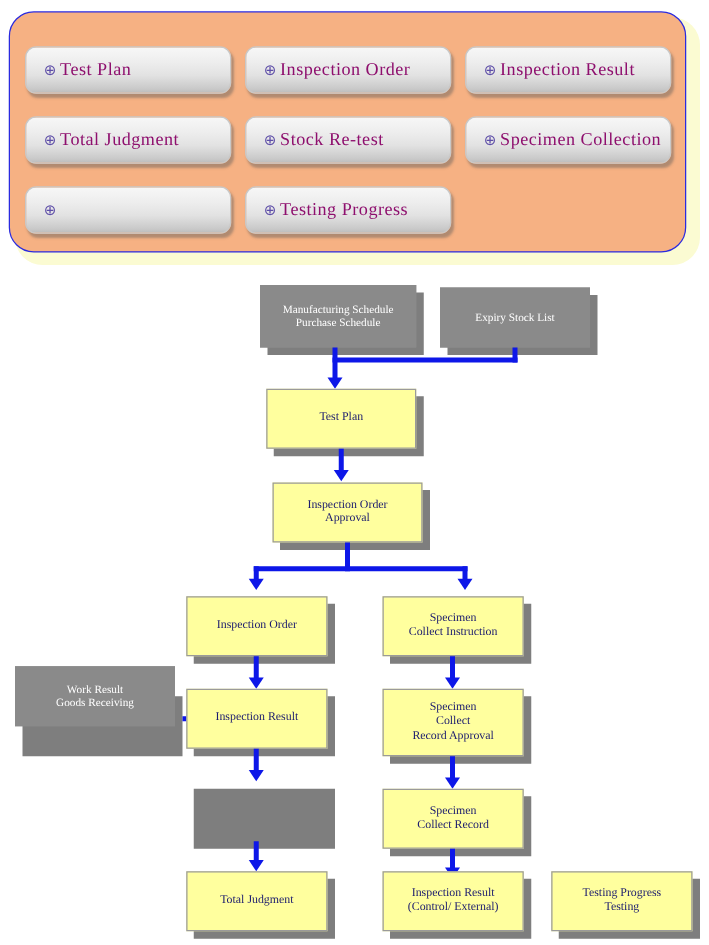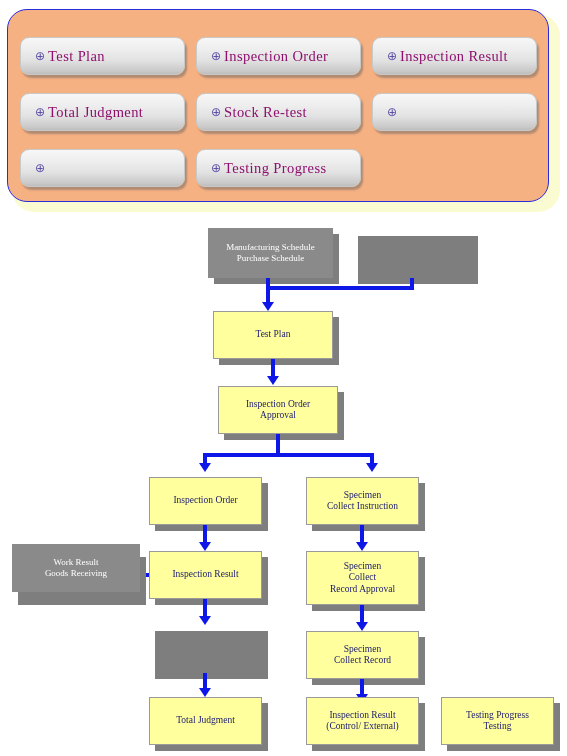--- a/index.html
+++ b/index.html
@@ -97,20 +97,21 @@
   <div class="menu-btn" style="left:12px;top:83px;width:165px;">
     <span class="mi">⊕</span>
     <span class="ml">Total  Judgment</span>
   </div>
   <div class="menu-btn" style="left:188px;top:83px;width:165px;">
     <span class="mi">⊕</span>
     <span class="ml">Stock Re-test</span>
   </div>
   <div class="menu-btn" style="left:364px;top:83px;width:165px;">
     <span class="mi">⊕</span>
+    <span class="ml">Specimen  Collection</span>
   </div>
 
   <div class="menu-btn" style="left:12px;top:139px;width:165px;">
     <span class="mi">⊕</span>
   </div>
   <div class="menu-btn" style="left:188px;top:139px;width:165px;">
     <span class="mi">⊕</span>
     <span class="ml">Testing  Progress</span>
   </div>
 </div>
@@ -119,20 +120,23 @@
 
   <div class="shadow" style="left:214px;top:22px;width:125px;height:50px;"></div>
   <div class="node gray" style="left:208px;top:16px;width:125px;height:50px;">
     <span class="nt">
       <span>Manufacturing Schedule</span><br>
       <span>Purchase Schedule</span>
     </span>
   </div>
 
   <div class="shadow" style="left:358px;top:24px;width:120px;height:48px;"></div>
+  <div class="node gray" style="left:352px;top:18px;width:120px;height:48px;">
+    <span class="nt">Expiry Stock List</span>
+  </div>
 
   <div class="vline" style="left:410px;top:66px;height:12px;"></div>
   <div class="hline" style="left:266px;top:74px;width:148px;"></div>
 
   <div class="vline" style="left:266px;top:66px;height:26px;"></div>
   <div class="arrow-d" style="left:262px;top:90px;"></div>
 
   <div class="shadow" style="left:219px;top:105px;width:120px;height:48px;"></div>
   <div class="node yellow" style="left:213px;top:99px;width:120px;height:48px;">
     <span class="nt">Test Plan</span>
@@ -168,21 +172,21 @@
       <span>Collect Instruction</span>
     </span>
   </div>
 
   <div class="vline" style="left:203px;top:313px;height:22px;"></div>
   <div class="arrow-d" style="left:199px;top:330px;"></div>
   <div class="vline" style="left:360px;top:313px;height:22px;"></div>
   <div class="arrow-d" style="left:356px;top:330px;"></div>
 
   <div class="shadow" style="left:18px;top:345px;width:128px;height:48px;"></div>
-  <div class="node gray" style="left:12px;top:332px;width:128px;height:48px;">
+  <div class="node gray" style="left:12px;top:321px;width:128px;height:48px;">
     <span class="nt">
       <span>Work Result</span><br>
       <span>Goods  Receiving</span>
     </span>
   </div>
   <div class="hline" style="left:146px;top:361px;width:20px;"></div>
   <div class="arrow-r" style="left:164px;top:358px;"></div>
 
   <div class="shadow" style="left:155px;top:345px;width:113px;height:48px;"></div>
   <div class="node yellow" style="left:149px;top:339px;width:113px;height:48px;">

